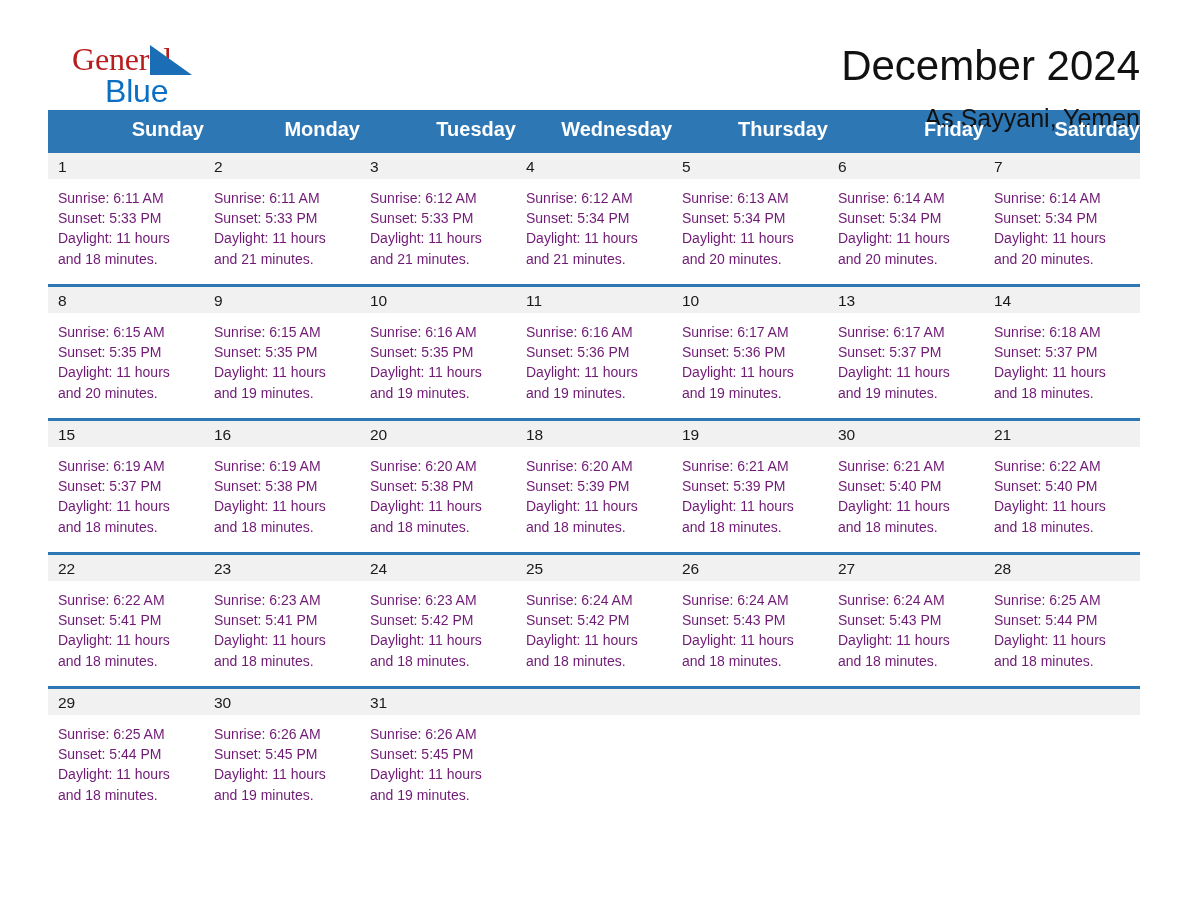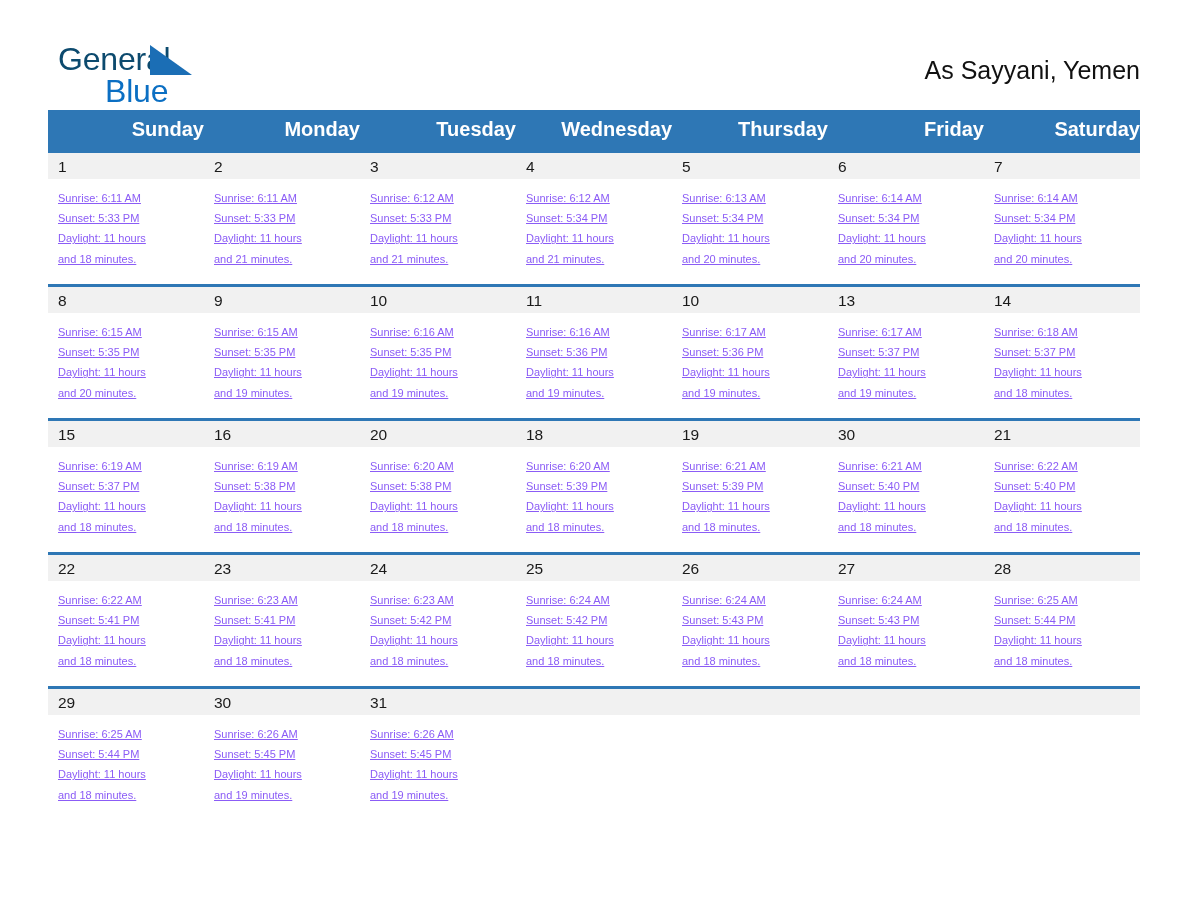--- a/index.html
+++ b/index.html
@@ -34,26 +34,27 @@
   }
 
   .brand {
     position: relative;
     width: 180px;
     height: 70px;
     flex: 0 0 auto;
   }
   .brand-general {
     position: absolute;
-    left: 10px;
+    left: 24px;
     top: 0px;
     font-size: 32px;
     line-height: 34px;
-    color: #0c4a6e;
+    color: #b91c1c;
     letter-spacing: -0.2px;
+    font-family: Liberation Serif, serif;
   }
   .brand-blue {
     position: absolute;
     left: 57px;
     top: 32px;
     font-size: 32px;
     line-height: 34px;
     color: #0B6FC3;
     letter-spacing: -0.2px;
   }
@@ -119,44 +120,44 @@
     background: #f1f1f1;
     height: 26px;
     box-sizing: border-box;
     padding: 3px 0 0 10px;
     font-size: 15.5px;
     line-height: 22px;
     color: #1a1a1a;
   }
   .cell-body {
     padding: 9px 8px 0 10px;
-    font-size: 11px;
+    font-size: 14px;
     line-height: 20.2px;
-    color: #8b5cf6;
-    text-decoration: underline;
+    color: #701a75;
   }
   .cell-body div {
     white-space: nowrap;
   }
   .daycell.empty .daynum-band { background: #f1f1f1; }
 </style>
 </head>
 <body>
 
 <div class="page">
 
   <div class="header">
 
     <div class="brand">
       <span class="brand-general">General</span>
       <span class="brand-triangle"></span>
       <span class="brand-blue">Blue</span>
     </div>
 
     <div class="titles">
+      <h1 class="month-title">December 2024</h1>
       <div class="location-title">As Sayyani, Yemen</div>
     </div>
 
   </div>
 
   <table class="calendar">
     <thead>
       <tr class="dow-row">
         <th>Sunday</th>
         <th>Monday</th>

